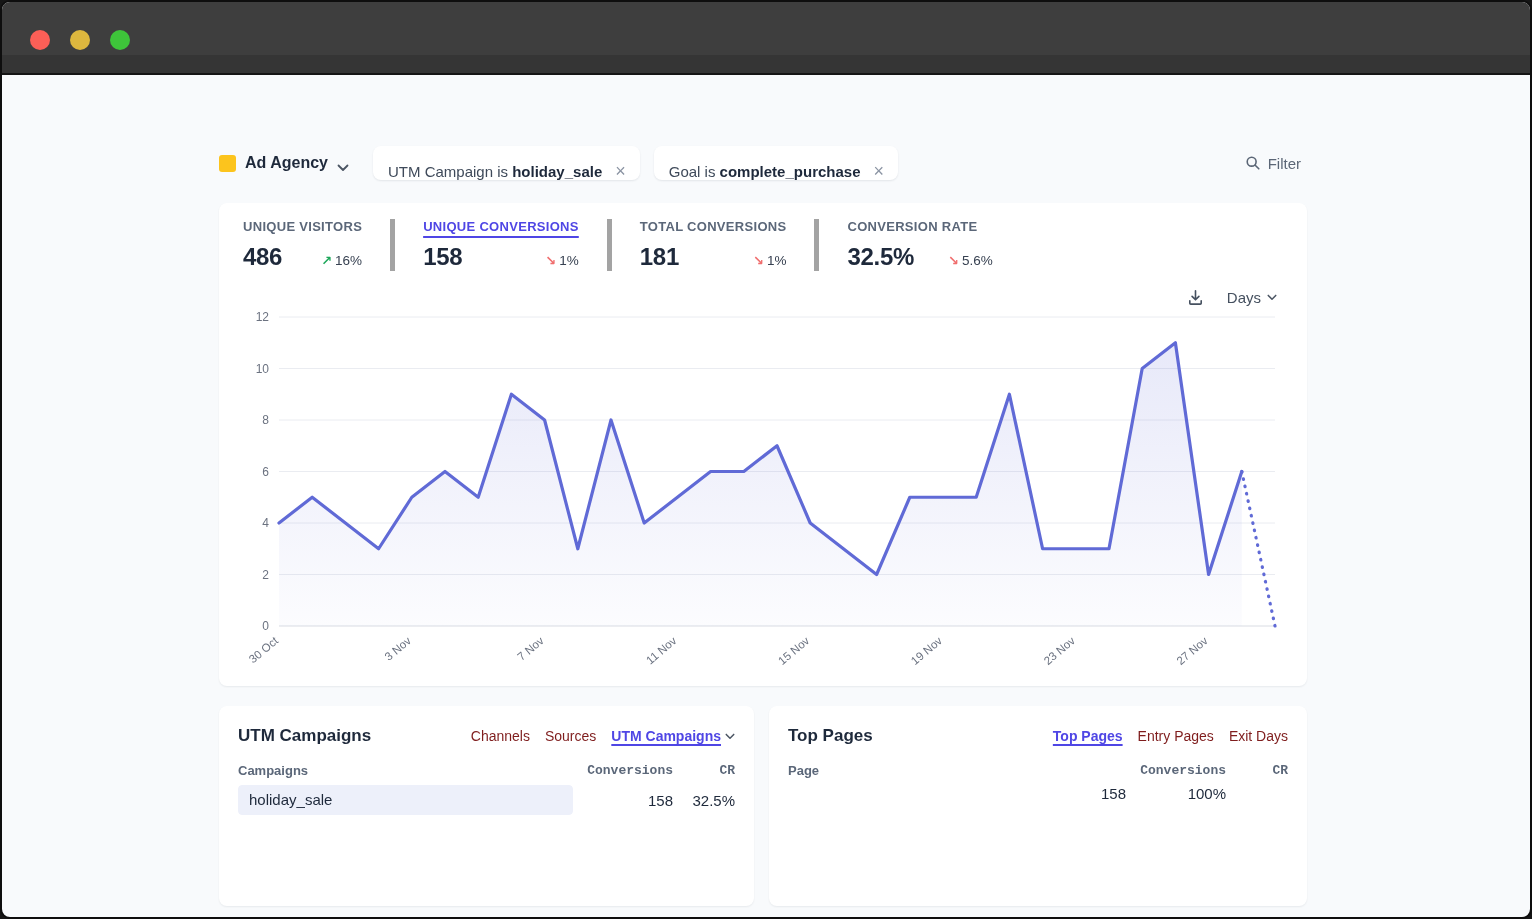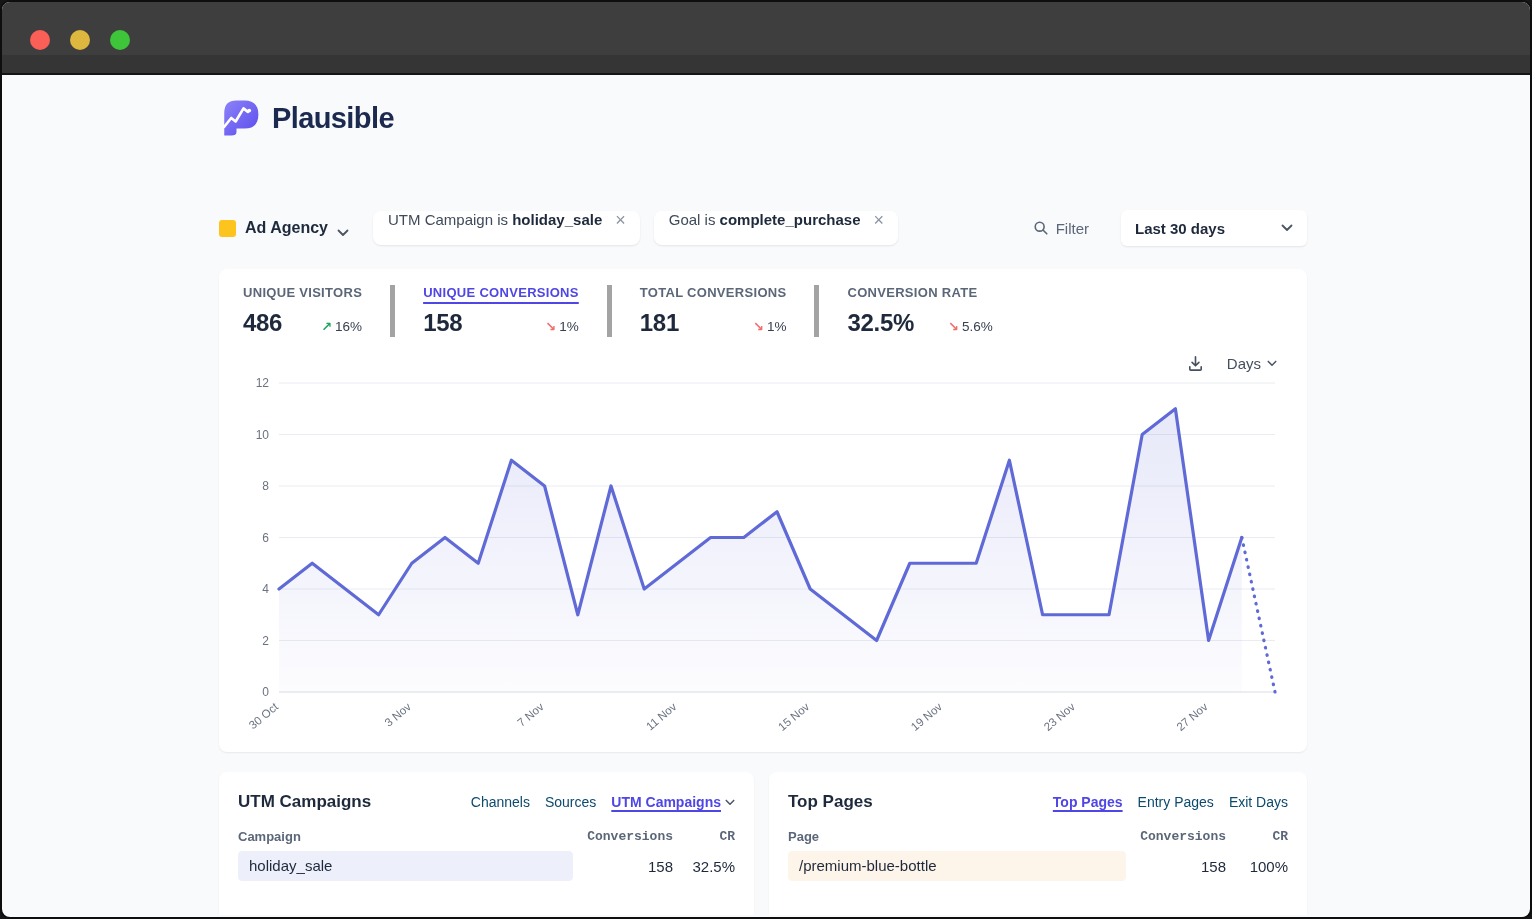--- a/index.html
+++ b/index.html
@@ -19,21 +19,21 @@
   .container{width:1088px;margin-left:217px;}
   
   .logo-row{margin-top:22px;display:flex;align-items:center;gap:11px;}
   .wordmark{font-size:29px;font-weight:800;color:var(--brand-navy);letter-spacing:-0.6px;}
   
   .toolbar{margin-top:71px;display:flex;align-items:center;gap:12px;}
   .site-selector{display:flex;align-items:flex-end;gap:9px;cursor:pointer;background:none;border:none;padding:0;}
   .favicon{width:17px;height:17px;border-radius:3px;background:var(--favicon-yellow);}
   .site-name{font-size:16px;font-weight:700;color:var(--ink);}
   .chev{stroke:#4b5563;fill:none;stroke-width:1.8;stroke-linecap:round;stroke-linejoin:round;}
-  .pill{display:flex;align-items:flex-start;height:34px;background:#fff;border-radius:8px;
+  .pill{display:flex;align-items:flex-end;height:34px;background:#fff;border-radius:8px;
     box-shadow:0 1px 2px rgba(16,24,40,.09);padding:0 12px 0 15px;margin-left:2px;cursor:pointer;}
   .pill-text{font-size:15px;color:#3f4a5a;}
   .pill-text b{color:var(--ink);font-weight:700;}
   .pill-x{background:none;border:none;font-size:18px;line-height:1;color:#8b94a3;margin-left:11px;cursor:pointer;padding:0 2px;}
   .toolbar-right{margin-left:auto;display:flex;align-items:center;gap:26px;}
   .filter-btn{display:flex;align-items:center;gap:7px;background:none;border:none;cursor:pointer;
     font-size:15px;color:#5b6676;font-family:Liberation Sans, sans-serif;}
   .date-select{width:186px;height:36px;background:#fff;border:none;border-radius:6px;box-shadow:0 1px 2px rgba(16,24,40,.09);
     display:flex;align-items:center;justify-content:space-between;padding:0 14px;cursor:pointer;
     font-size:15px;font-weight:600;color:var(--ink);font-family:inherit;}
@@ -57,21 +57,21 @@
   .interval-select{background:none;border:none;cursor:pointer;display:flex;align-items:center;gap:6px;
     font-size:15px;color:#45505f;font-family:inherit;}
   .chart-wrap{margin-top:2px;}
   svg.chart{overflow:visible;display:block;}
   
   .bottom-grid{margin-top:20px;display:grid;grid-template-columns:535px 538px;gap:15px;}
   .list-card{height:200px;padding:20px 19px;}
   .card-head{display:flex;align-items:baseline;justify-content:space-between;}
   .card-title{font-size:17px;font-weight:700;color:var(--ink);}
   .tabs{display:flex;align-items:baseline;gap:15px;}
-  .tab{background:none;border:none;padding:0;cursor:pointer;font-size:14px;color:#0c4a6e;font-family:inherit;
+  .tab{background:none;border:none;padding:0;cursor:pointer;font-size:14px;color:#7f1d1d;font-family:inherit;
     display:flex;align-items:center;gap:4px;}
   .tab.active{color:var(--accent);font-weight:700;text-decoration:underline;text-decoration-thickness:1.5px;text-underline-offset:3px;}
   .thead{display:grid;grid-template-columns:1fr 100px 62px;margin-top:17px;
     font-size:13px;font-weight:700;color:#5b6779;}
   .thead .r{text-align:right;font-family:Liberation Mono, monospace;}
   .trow{display:grid;grid-template-columns:1fr 100px 62px;margin-top:7px;align-items:center;cursor:pointer;}
   .tname{position:relative;height:30px;border-radius:4px;overflow:hidden;}
   .tbar{position:absolute;top:0;left:0;bottom:0;border-radius:4px;}
   .tbar.utm{background:var(--row-highlight-utm);}
   .tbar.pages{background:var(--row-highlight-pages);}
@@ -87,34 +87,20 @@
       <button class="light red"></button>
       <button class="light yellow"></button>
       <button class="light green"></button>
     </div>
   </div>
   <div class="tabstrip"></div>
 
   <div class="page">
     <div class="container">
 
-      <div class="logo-row">
-        <svg width="42" height="42" viewBox="0 0 48 48">
-          <defs>
-            <linearGradient id="lg" x1="0" y1="0" x2="1" y2="1">
-              <stop offset="0" stop-color="#8d82f9"></stop>
-                <stop offset="1" stop-color="#5a4cec"></stop>
-            </linearGradient>
-          </defs>
-          <path fill="url(#lg)" d="M6 44 V18 Q6 4 20 4 H29 Q45 4 45 20 Q45 36 29 36 H20 v4 Q20 44 14 44 Z"></path>
-          <path fill="none" stroke="#ffffff" stroke-width="3" stroke-linecap="round" stroke-linejoin="round" d="M6 34 L14 24 L19 28 L28 13 L33 17"></path>
-          <circle cx="34.5" cy="15.5" r="2.2" fill="#ffffff"></circle>
-        </svg>
-        <span class="wordmark">Plausible</span>
-      </div>
 
       <div class="toolbar">
         <button class="site-selector">
           <span class="favicon"></span>
           <span class="site-name">Ad Agency</span>
           <svg class="chev" width="12" height="8" viewBox="0 0 12 8">
               <path d="M1.5 1.5 L6 6 L10.5 1.5"></path>
             </svg>
         </button>
         <div id="pills" style="display:flex;gap:12px;margin-left:10px;">
@@ -127,26 +113,20 @@
     <button class="pill-x">×</button>
   </div>
           </div>
         <div class="toolbar-right">
           <button class="filter-btn">
             <svg width="16" height="16" viewBox="0 0 18 18">
               <circle cx="7.5" cy="7.5" r="5" fill="none" stroke="#5b6676" stroke-width="1.8"></circle>
               <line x1="11.5" y1="11.5" x2="15.5" y2="15.5" stroke="#5b6676" stroke-width="1.8" stroke-linecap="round"></line>
             </svg>
             <span>Filter</span>
-          </button>
-          <button class="date-select">
-            <span>Last 30 days</span>
-            <svg class="chev" width="12" height="8" viewBox="0 0 12 8">
-                <path d="M1.5 1.5 L6 6 L10.5 1.5"></path>
-              </svg>
           </button>
         </div>
       </div>
 
       <div class="card main-card">
         <div class="stats-row" id="stats">
             <div class="stat">
     <div class="stat-label">UNIQUE VISITORS</div>
     <div class="stat-value-row">
       <span class="stat-value">486</span>
@@ -241,21 +221,21 @@
   </button>
                 <button class="tab active">
     <span class="tab-label">UTM Campaigns</span>
     <svg class="chev tab-chevron" width="10" height="7" viewBox="0 0 12 8" style="display: inline;">
                     <path d="M1.5 1.5 L6 6 L10.5 1.5"></path>
                   </svg>
   </button>
               </div>
           </div>
           <div class="thead">
-            <span>Campaign</span>
+            <span>Campaigns</span>
             <span class="r">Conversions</span>
             <span class="r">CR</span>
           </div>
           <div class="tbody">
               <div class="trow">
     <div class="tname">
       <span class="tbar utm" style="width: 100%;"></span>
       <span class="tlabel">holiday_sale</span>
     </div>
     <div class="tnum tconv">158</div>
@@ -282,24 +262,20 @@
   </button>
               </div>
           </div>
           <div class="thead">
             <span>Page</span>
             <span class="r">Conversions</span>
             <span class="r">CR</span>
           </div>
           <div class="tbody">
               <div class="trow">
-    <div class="tname">
-      <span class="tbar pages" style="width: 100%;"></span>
-      <span class="tlabel">/premium-blue-bottle</span>
-    </div>
     <div class="tnum tconv">158</div>
     <div class="tnum tcr">100%</div>
   </div>
             </div>
         </div>
       </div>
 
     </div>
   </div>
 </div>

